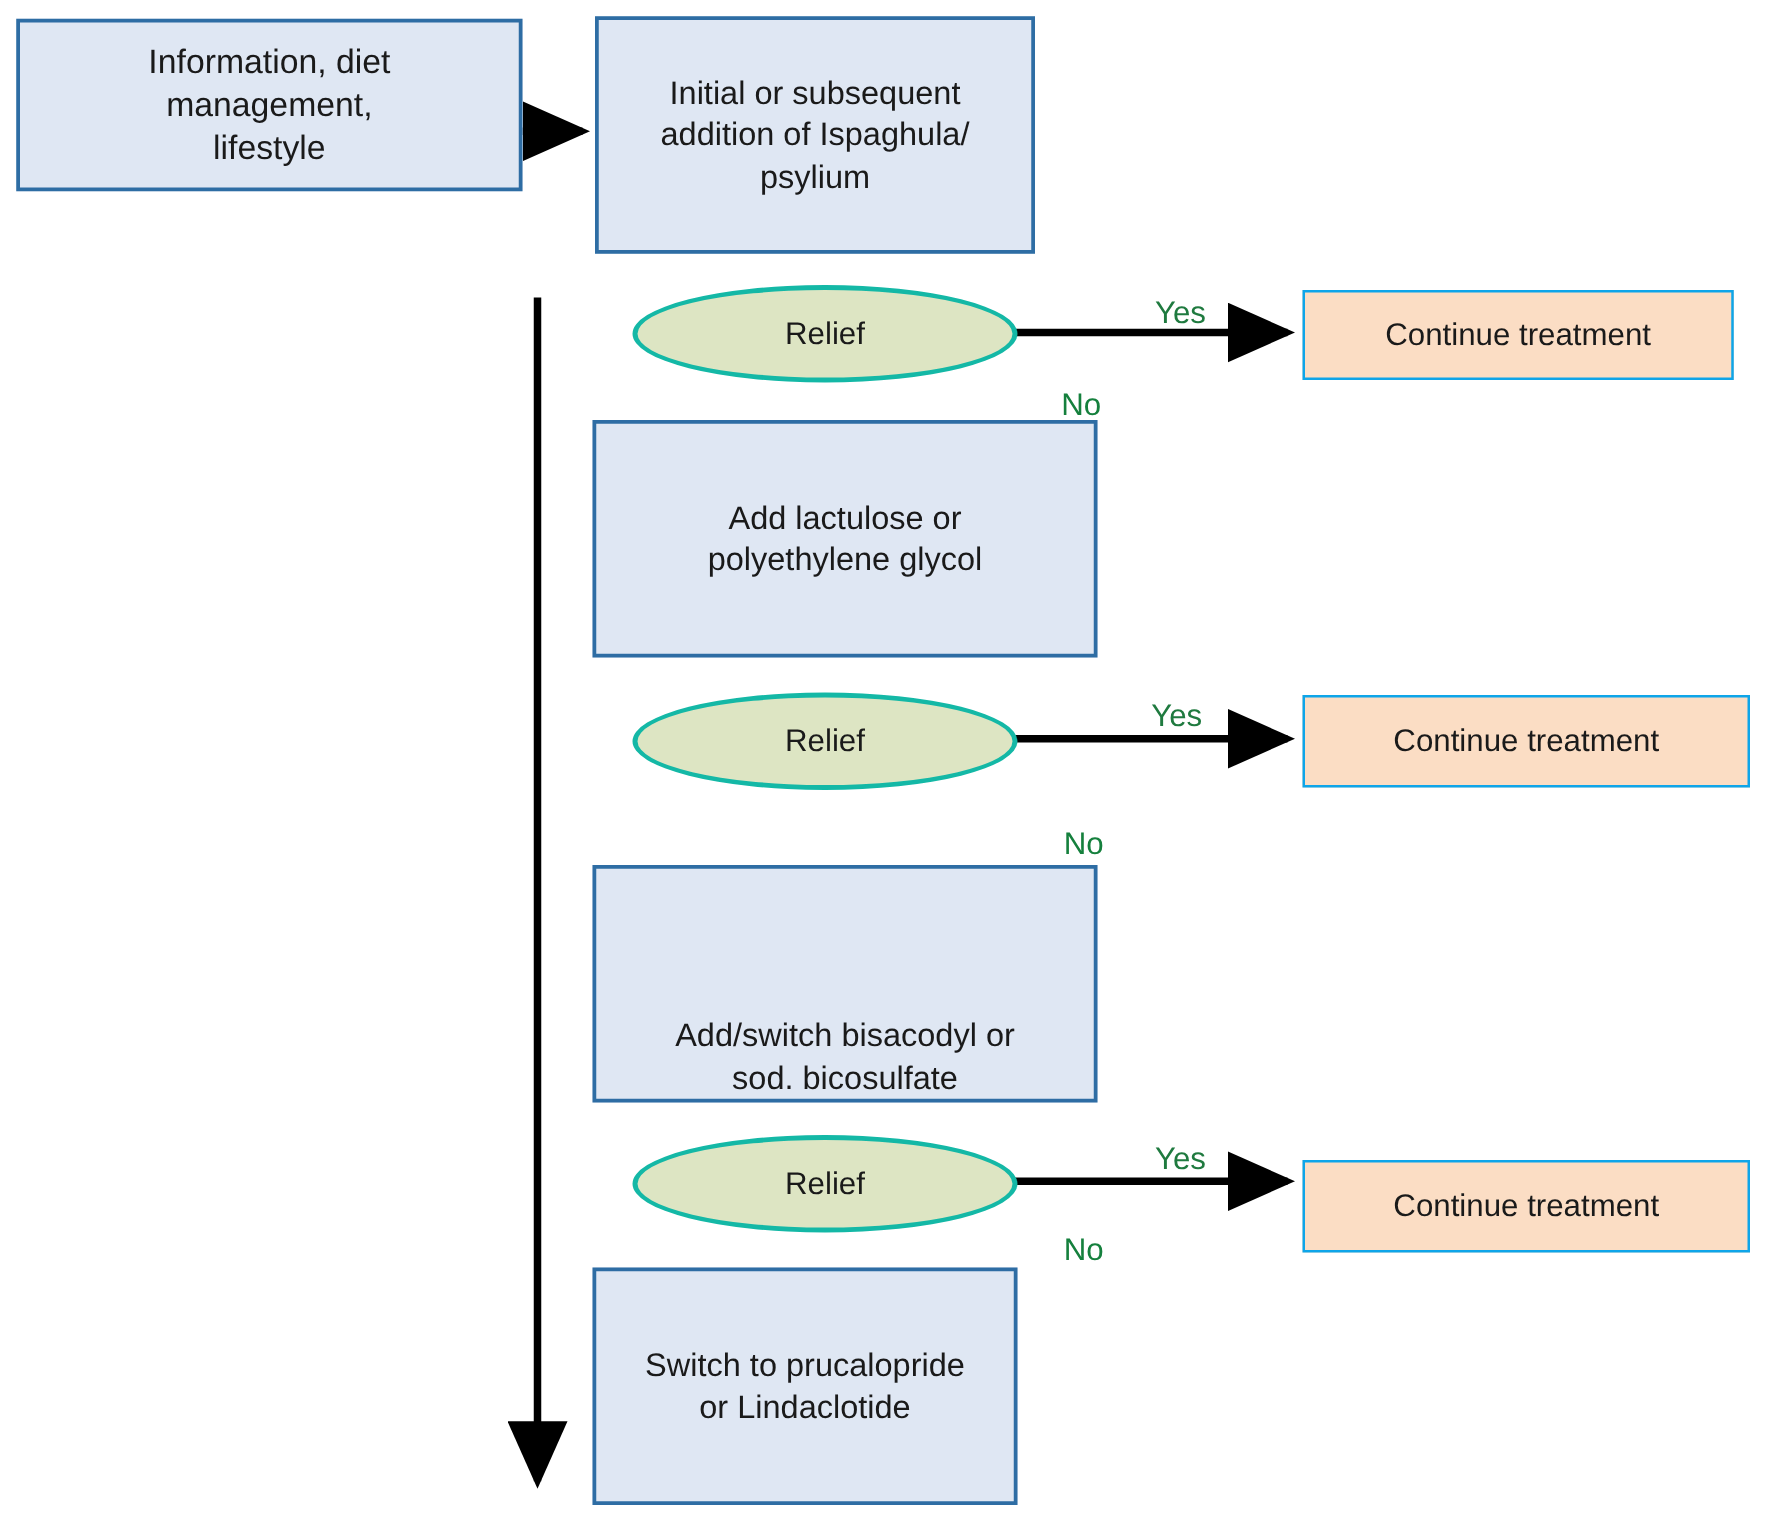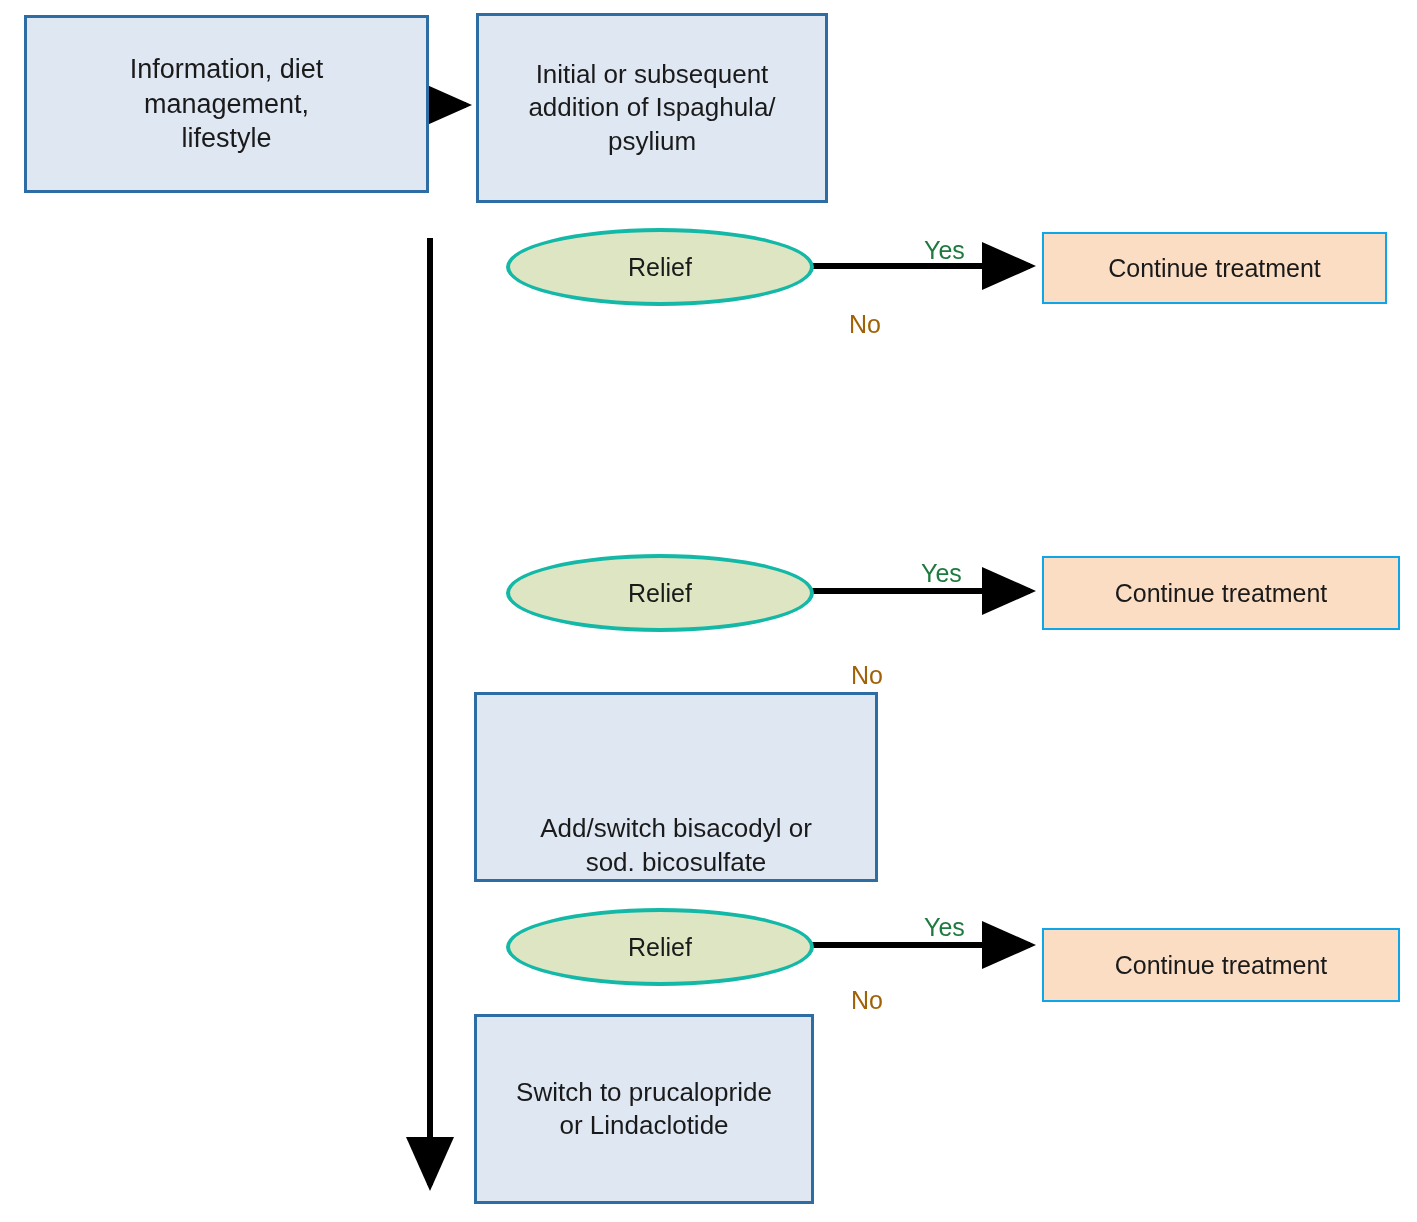--- a/index.html
+++ b/index.html
@@ -45,21 +45,21 @@
     padding: 0 10px;
     white-space: pre-line;
   }
   .label {
     position: absolute;
     font-size: 25px;
     white-space: nowrap;
     text-align: right;
   }
   .label-yes { color: #1f7a3f; }
-  .label-no  { color: #a16207; }
+  .label-no  { color: #15803d; }
   svg.edges {
     position: absolute;
     left: 0;
     top: 0;
     width: 1417px;
     height: 1222px;
     overflow: visible;
   }
 </style>
 </head>
@@ -78,40 +78,44 @@
 
     <line x1="430" y1="238" x2="430" y2="1185" stroke="#000000" stroke-width="6" marker-end="url(#arrowhead)"></line>
 
     <line x1="812" y1="266" x2="1030" y2="266" stroke="#000000" stroke-width="6" marker-end="url(#arrowhead)"></line>
 
     <line x1="812" y1="591" x2="1030" y2="591" stroke="#000000" stroke-width="6" marker-end="url(#arrowhead)"></line>
 
     <line x1="812" y1="945" x2="1030" y2="945" stroke="#000000" stroke-width="6" marker-end="url(#arrowhead)"></line>
   </svg>
 
-  <div class="node box-blue" style="left:24px; top:15px; width:405px; height:178px; font-size:27px;">
+  <div class="node box-blue" style="left:13px; top:15px; width:405px; height:138px; font-size:27px;">
     <span class="node-text">Information, diet
 management,
 lifestyle</span>
   </div>
 
   <div class="node box-blue" style="left:476px; top:13px; width:352px; height:190px; font-size:26px;">
     <span class="node-text">Initial or subsequent
 addition of Ispaghula/
 psylium</span>
   </div>
 
   <div class="node ellipse" style="left:506px; top:228px; width:308px; height:78px; font-size:25px;">
     <span class="node-text">Relief</span>
   </div>
 
   <div class="node box-orange" style="left:1042px; top:232px; width:345px; height:72px; font-size:25px;">
     <span class="node-text">Continue treatment</span>
   </div>
 
+  <div class="node box-blue" style="left:474px; top:336px; width:404px; height:190px; font-size:26px;">
+    <span class="node-text">Add lactulose or
+polyethylene glycol</span>
+  </div>
 
   <div class="node ellipse" style="left:506px; top:554px; width:308px; height:78px; font-size:25px;">
     <span class="node-text">Relief</span>
   </div>
 
   <div class="node box-orange" style="left:1042px; top:556px; width:358px; height:74px; font-size:25px;">
     <span class="node-text">Continue treatment</span>
   </div>
 
   <div class="node box-blue" style="left:474px; top:692px; width:404px; height:190px; font-size:26px;align-items:flex-end;">

